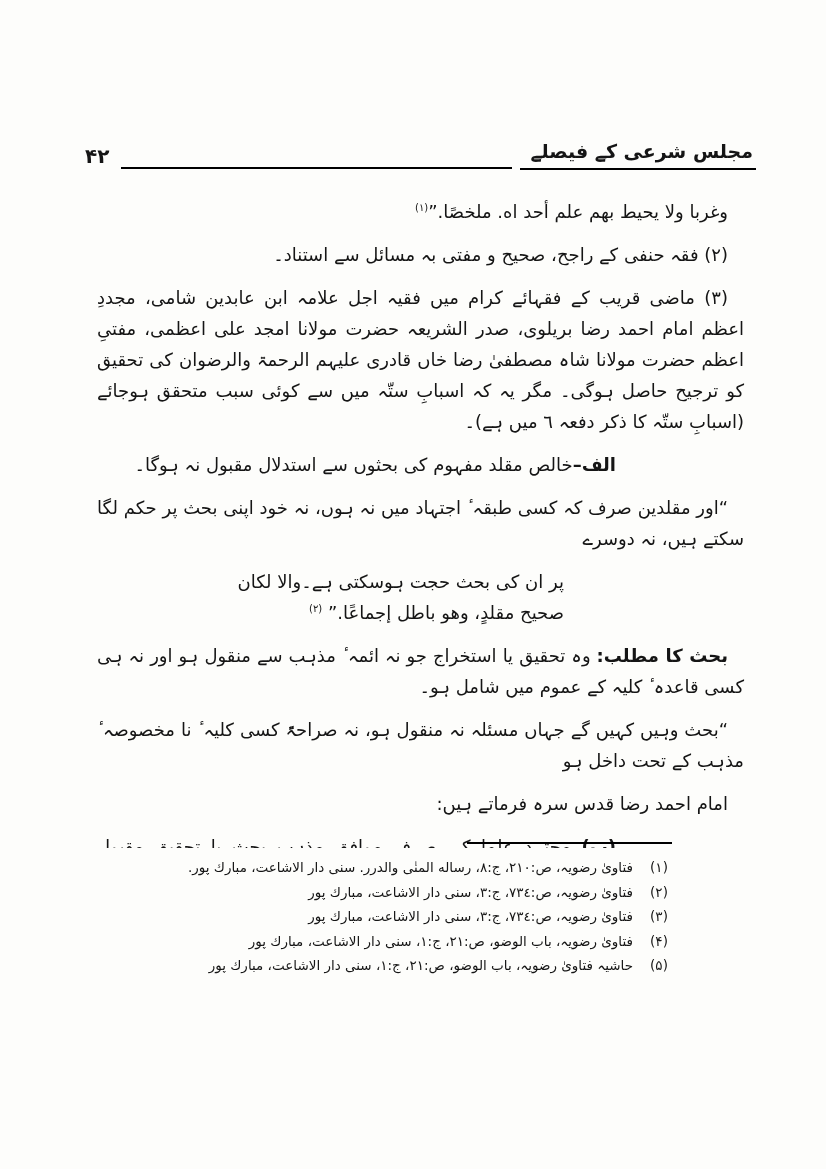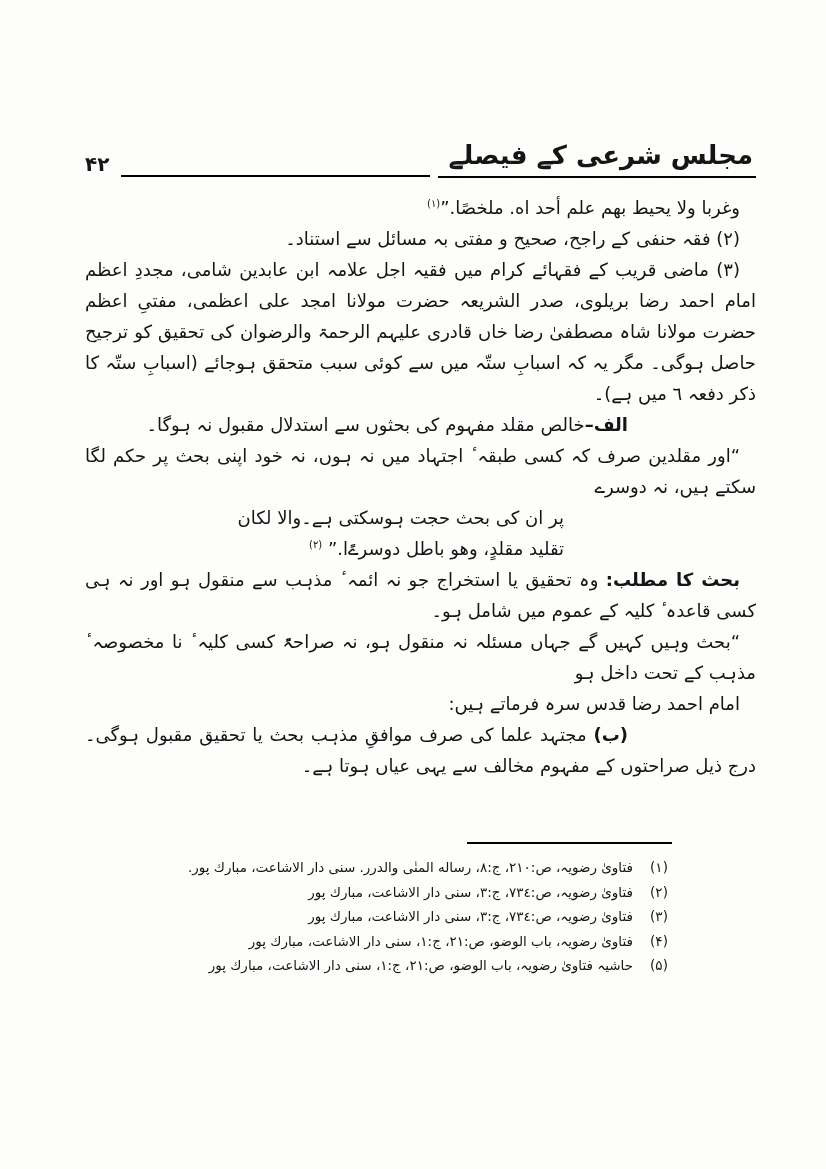--- a/index.html
+++ b/index.html
@@ -5,26 +5,26 @@
   html,body{margin:0;padding:0;background:#efefee;}
   .page{
     width:826px;height:1169px;background:#fdfdfb;position:relative;
     box-sizing:border-box;padding:140px 70px 0 85px;
     direction:rtl;color:#151515;
     font-family:"DejaVu Sans",sans-serif;
     margin:0 auto;overflow:hidden;
   }
   
   .header{display:flex;align-items:flex-end;gap:8px;margin-bottom:14px;}
-  .header-title{font-size:26px;font-weight:bold;border-bottom:2px solid #000;padding:0 3px 6px 10px;white-space:nowrap;}
+  .header-title{font-size:19px;font-weight:bold;border-bottom:2px solid #000;padding:0 3px 6px 10px;white-space:nowrap;}
   .header-rule{flex:1;height:0;border-bottom:2px solid #000;margin-bottom:1px;}
   .page-num{font-size:20px;font-weight:bold;padding:0 4px 2px 0;}
   
   .body-text{font-size:18px;line-height:31px;text-align:justify;height:664px;overflow:hidden;}
-  .para{margin:0;}
+  .para{margin:12px;}
   .p-ind-sm{text-indent:16px;}
   .p-ind-lg{text-indent:128px;}
   .p-ind-both{margin-right:192px;margin-left:120px;text-align:right;text-indent:0;}
   .bold{font-weight:bold;}
   .fnref{font-size:10px;line-height:0;vertical-align:7px;font-weight:normal;}
   
   .footnotes{position:absolute;top:842px;right:154px;left:85px;font-size:13.5px;direction:rtl;}
   .fn-sep{width:205px;border-top:2px solid #000;margin-bottom:11px;}
   .footnote{display:flex;gap:13px;line-height:24.5px;align-items:flex-start;}
   .fn-marker{min-width:26px;text-align:center;flex:0 0 auto;}
@@ -40,21 +40,21 @@
     <div class="header-rule"></div>
     <div class="page-num">۴۲</div>
   </div>
 
   <div class="body-text">
       <div class="para p-ind-sm"><span class="">وغربا ولا يحيط بهم علم أحد اه. ملخصًا.”</span><span class="fnref">(۱)</span></div>
       <div class="para p-ind-sm"><span class="">(۲) فقہ حنفی کے راجح، صحیح و مفتی بہ مسائل سے استناد۔</span></div>
       <div class="para p-ind-sm"><span class="">(۳) ماضی قریب کے فقہائے کرام میں فقیہ اجل علامہ ابن عابدین شامی، مجددِ اعظم امام احمد رضا بریلوی، صدر الشریعہ حضرت مولانا امجد علی اعظمی، مفتیِ اعظم حضرت مولانا شاہ مصطفیٰ رضا خاں قادری علیہم الرحمۃ والرضوان کی تحقیق کو ترجیح حاصل ہوگی۔ مگر یہ کہ اسبابِ ستّہ میں سے کوئی سبب متحقق ہوجائے (اسبابِ ستّہ کا ذکر دفعہ ٦ میں ہے)۔</span></div>
       <div class="para p-ind-lg"><span class="bold">الف–</span><span class="">خالص مقلد مفہوم کی بحثوں سے استدلال مقبول نہ ہوگا۔</span></div>
       <div class="para p-ind-sm"><span class="">“اور مقلدین صرف کہ کسی طبقہ ٔ اجتہاد میں نہ ہوں، نہ خود اپنی بحث پر حکم لگا سکتے ہیں، نہ دوسرے</span></div>
-      <div class="para p-ind-both"><span class="">پر ان کی بحث حجت ہوسکتی ہے۔والا لكان تقليد مقلدٍ، وهو باطل دوسرےًا.” </span><span class="fnref">(۲)</span></div>
+      <div class="para p-ind-both"><span class="">پر ان کی بحث حجت ہوسکتی ہے۔والا لكان صحیح مقلدٍ، وهو باطل إجماعًا.” </span><span class="fnref">(۲)</span></div>
       <div class="para p-ind-sm"><span class="bold">بحث کا مطلب:</span><span class=""> وہ تحقیق یا استخراج جو نہ ائمہ ٔ مذہب سے منقول ہو اور نہ ہی کسی قاعدہ ٔ کلیہ کے عموم میں شامل ہو۔</span></div>
       <div class="para p-ind-sm"><span class="">“بحث وہیں کہیں گے جہاں مسئلہ نہ منقول ہو، نہ صراحۃً کسی کلیہ ٔ نا مخصوصہ ٔ مذہب کے تحت داخل ہو</span></div>
       <div class="para p-ind-sm"><span class="">امام احمد رضا قدس سرہ فرماتے ہیں:</span></div>
       <div class="para p-ind-lg"><span class="bold">(ب)</span><span class=""> مجتہد علما کی صرف موافقِ مذہب بحث یا تحقیق مقبول ہوگی۔ درج ذیل صراحتوں کے مفہوم مخالف سے یہی عیاں ہوتا ہے۔</span></div>
     </div>
 
   <div class="footnotes">
     <div class="fn-sep"></div>
     <div>
         <div class="footnote">

